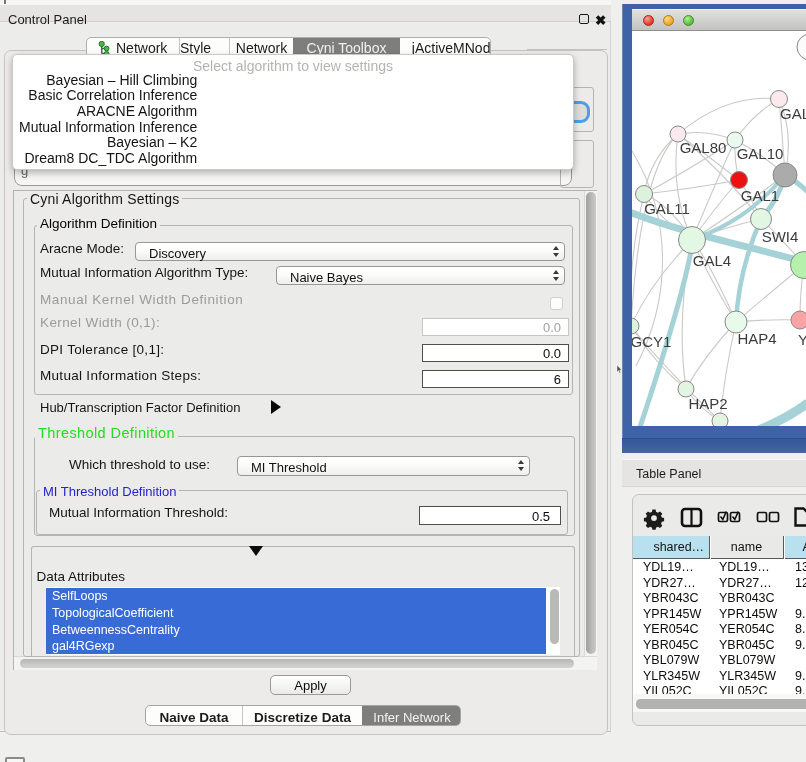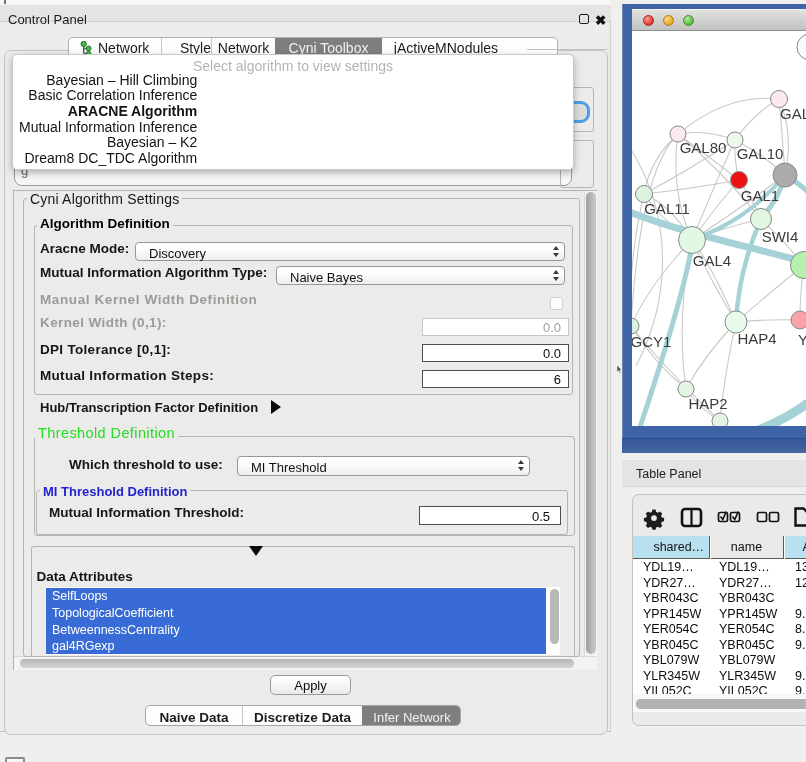--- a/index.html
+++ b/index.html
@@ -1,20 +1,20 @@
 <!DOCTYPE html>
 <html><head>
 <meta charset="utf-8">
 <style>
 * { margin:0; padding:0; box-sizing:border-box; }
 html,body { width:806px; height:762px; overflow:hidden; background:#efefee;
   font-family:"Liberation Sans", sans-serif; }
 .abs { position:absolute; }
 #stage { position:relative; width:806px; height:762px; }
-.b { font-weight:bold; }
+.b { font-weight:normal; }
 .combo { position:absolute; border:1px solid #979795; border-radius:4px;
   background:linear-gradient(180deg,#ffffff 0%,#fbfbfa 45%,#eeeeec 100%);
   font-size:13px; color:#111; }
 .combo .ctext { position:absolute; left:13px; top:2.5px; }
 .spin { position:absolute; width:8px; }
 .spin .up { width:0;height:0;border-left:3.5px solid transparent;border-right:3.5px solid transparent;border-bottom:4.5px solid #3a3a38; margin-bottom:2.5px;}
 .spin .dn { width:0;height:0;border-left:3.5px solid transparent;border-right:3.5px solid transparent;border-top:4.5px solid #3a3a38;}
 .field { position:absolute; background:#fff; font-size:13px; text-align:right; }
 .grp { position:absolute; border:1px solid #b4b4b2; border-radius:3px; }
 .leg { position:absolute; background:#ecebe9; padding:0 3px; font-size:13.5px; line-height:15px; white-space:nowrap; }
@@ -28,31 +28,31 @@
 <div class="abs" id="win" style="left:0;top:5px;width:611px;height:727px;background:#ececea;border-right:1px solid #d2d2d0;border-bottom:1px solid #c0c0be;"></div>
 <div class="abs" style="left:4px;top:0;width:2px;height:4px;background:#777;"></div>
 <div class="abs" id="titlebar" style="left:0;top:5px;width:611px;height:17px;background:#e5e4e2;border-bottom:1px solid #d0d0ce;">
   <div class="abs" style="left:8px;top:6.5px;font-size:13px;color:#1c1c1c;">Control Panel</div>
   <div class="abs" style="left:579px;top:9px;width:10px;height:10px;border:1.6px solid #1a1a1a;border-radius:2px;"></div>
   <div class="abs" style="left:595px;top:7px;font-size:13.5px;font-weight:bold;color:#111;">✖</div>
 </div>
 
 <div class="abs" id="panel" style="left:4px;top:50px;width:604px;height:685px;background:#ecebe9;border:1px solid #c4c4c2;border-radius:7px;"></div>
 
-<div class="abs" id="tabs" style="left:68px;top:37px;width:490px;height:21px;background:#fdfdfc;border:1px solid #b0b0ae;border-radius:5px;overflow:hidden;font-size:14px;color:#1b1b1b;">
+<div class="abs" id="tabs" style="left:86px;top:37px;width:405px;height:21px;background:#fdfdfc;border:1px solid #b0b0ae;border-radius:5px;overflow:hidden;font-size:14px;color:#1b1b1b;">
   <div class="abs" style="left:0;top:0;width:93px;height:21px;border-right:1px solid #c6c6c4;">
     <svg class="abs" style="left:10px;top:3px;" width="13" height="15" viewBox="0 0 13 15">
       <path d="M 4.7,4 V 12.6 M 4.7,7.6 H 9.5 M 4.7,12.6 H 9.5" fill="none" stroke="#5a5a68" stroke-width="1.5"></path>
       <circle cx="4.7" cy="2.9" r="2.6" fill="#4cb84c" stroke="#1e7a1e" stroke-width="1"></circle>
       <circle cx="9.6" cy="7.5" r="2.4" fill="#4cb84c" stroke="#1e7a1e" stroke-width="1"></circle>
       <circle cx="9.6" cy="12.8" r="2.4" fill="#4cb84c" stroke="#1e7a1e" stroke-width="1"></circle>
     </svg>
     <div class="abs" style="left:29px;top:2px;">Network</div>
   </div>
-  <div class="abs" style="left:93px;top:0;width:50px;height:21px;border-right:1px solid #c6c6c4;text-align:right;padding-top:2px;">Style</div>
+  <div class="abs" style="left:93px;top:0;width:50px;height:21px;border-right:1px solid #c6c6c4;text-align:left;padding-top:2px;">Style</div>
   <div class="abs" style="left:143px;top:0;width:63px;height:21px;text-align:center;padding-top:2px;">Network</div>
   <div class="abs" style="left:206px;top:0;width:107px;height:21px;background:#7e7e7c;color:#f1f1ef;text-align:center;padding-top:2px;">Cyni Toolbox</div>
   <div class="abs" style="left:313px;top:0;width:128px;height:21px;text-align:center;padding-top:2px;">jActiveMNodules</div>
 </div>
 <div class="abs" style="left:527px;top:49px;width:80px;height:1px;background:#c2c2c0;"></div>
 
 <div class="abs" id="scrollpane" style="left:13px;top:190px;width:584px;height:480px;background:#ebebe9;border:1px solid #b3b3b1;">
 
   <div class="abs" style="left:570px;top:0;width:13px;height:465px;background:#f3f3f1;border-left:1px solid #d8d8d6;"></div>
   <div class="abs" style="left:571.5px;top:1px;width:10px;height:462px;border-radius:5px;background:linear-gradient(90deg,#9f9f9d 0%,#b9b9b7 55%,#c9c9c7 100%);"></div>

